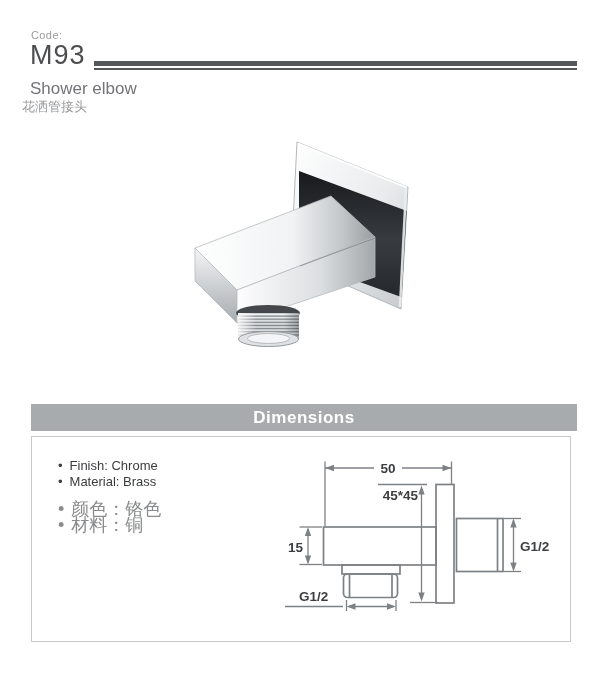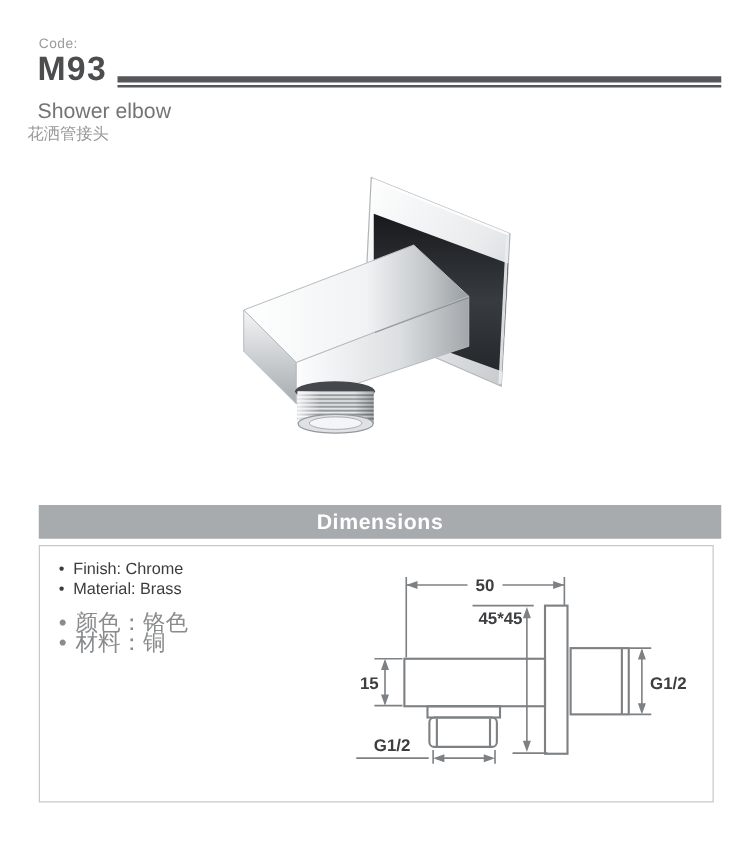--- a/index.html
+++ b/index.html
@@ -3,39 +3,39 @@
 <meta charset="utf-8">
 <style>
   html,body{margin:0;padding:0;background:#ffffff;}
   .page{
     position:relative;width:605px;height:680px;background:#ffffff;overflow:hidden;
     font-family:"Liberation Sans",sans-serif;
   }
   .abs{position:absolute;}
   
   .code-label{left:31px;top:29px;font-size:11px;letter-spacing:.4px;color:#9a9b9d;}
-  .code-value{left:30px;top:40px;font-size:27px;font-weight:bold;letter-spacing:1px;color:#4c4d4f;}
+  .code-value{left:30px;top:40px;font-size:27px;font-weight:normal;letter-spacing:1px;color:#4c4d4f;}
   .rule-thick{left:94px;top:61px;width:483px;height:5px;background:#55575a;}
   .rule-thin{left:94px;top:68px;width:483px;height:2px;background:#55575a;}
   .brand{left:506px;top:31px;font-size:25px;font-weight:900;letter-spacing:-.5px;color:#1e4379;}
   .name-en{left:30px;top:79px;font-size:17px;color:#737478;text-align:right;}
   .name-zh{left:22px;top:98px;font-size:13px;color:#97989a;}
   
   .product-photo{left:180px;top:130px;width:235px;height:225px;}
   
   .dim-bar{
     left:31px;top:404px;width:546px;height:27px;background:#a8abad;
     color:#ffffff;font-size:17px;letter-spacing:.5px;
     display:flex;align-items:center;justify-content:center;font-weight:bold;
   }
   .dim-box{
     left:31px;top:436px;width:540px;height:206px;background:#ffffff;
     border:1px solid #c8c9cb;box-sizing:border-box;
   }
-  ul.specs{list-style:none;margin:5px;padding:0;}
+  ul.specs{list-style:none;margin:16px;padding:0;}
   ul.specs li::before{content:"\2022";margin-right:7px;}
   .specs-en{left:42px;top:442px;font-size:13px;line-height:16px;color:#3b3c3e;}
   .specs-zh{left:42px;top:485px;font-size:18px;line-height:16px;color:#8a8b8d;}
   .drawing{left:282px;top:452px;width:292px;height:185px;}
   .drawing text{font-family:"Liberation Sans",sans-serif;font-weight:bold;font-size:13.5px;fill:#3d3e40;}
 </style>
 </head>
 <body>
 
 <div class="page">

